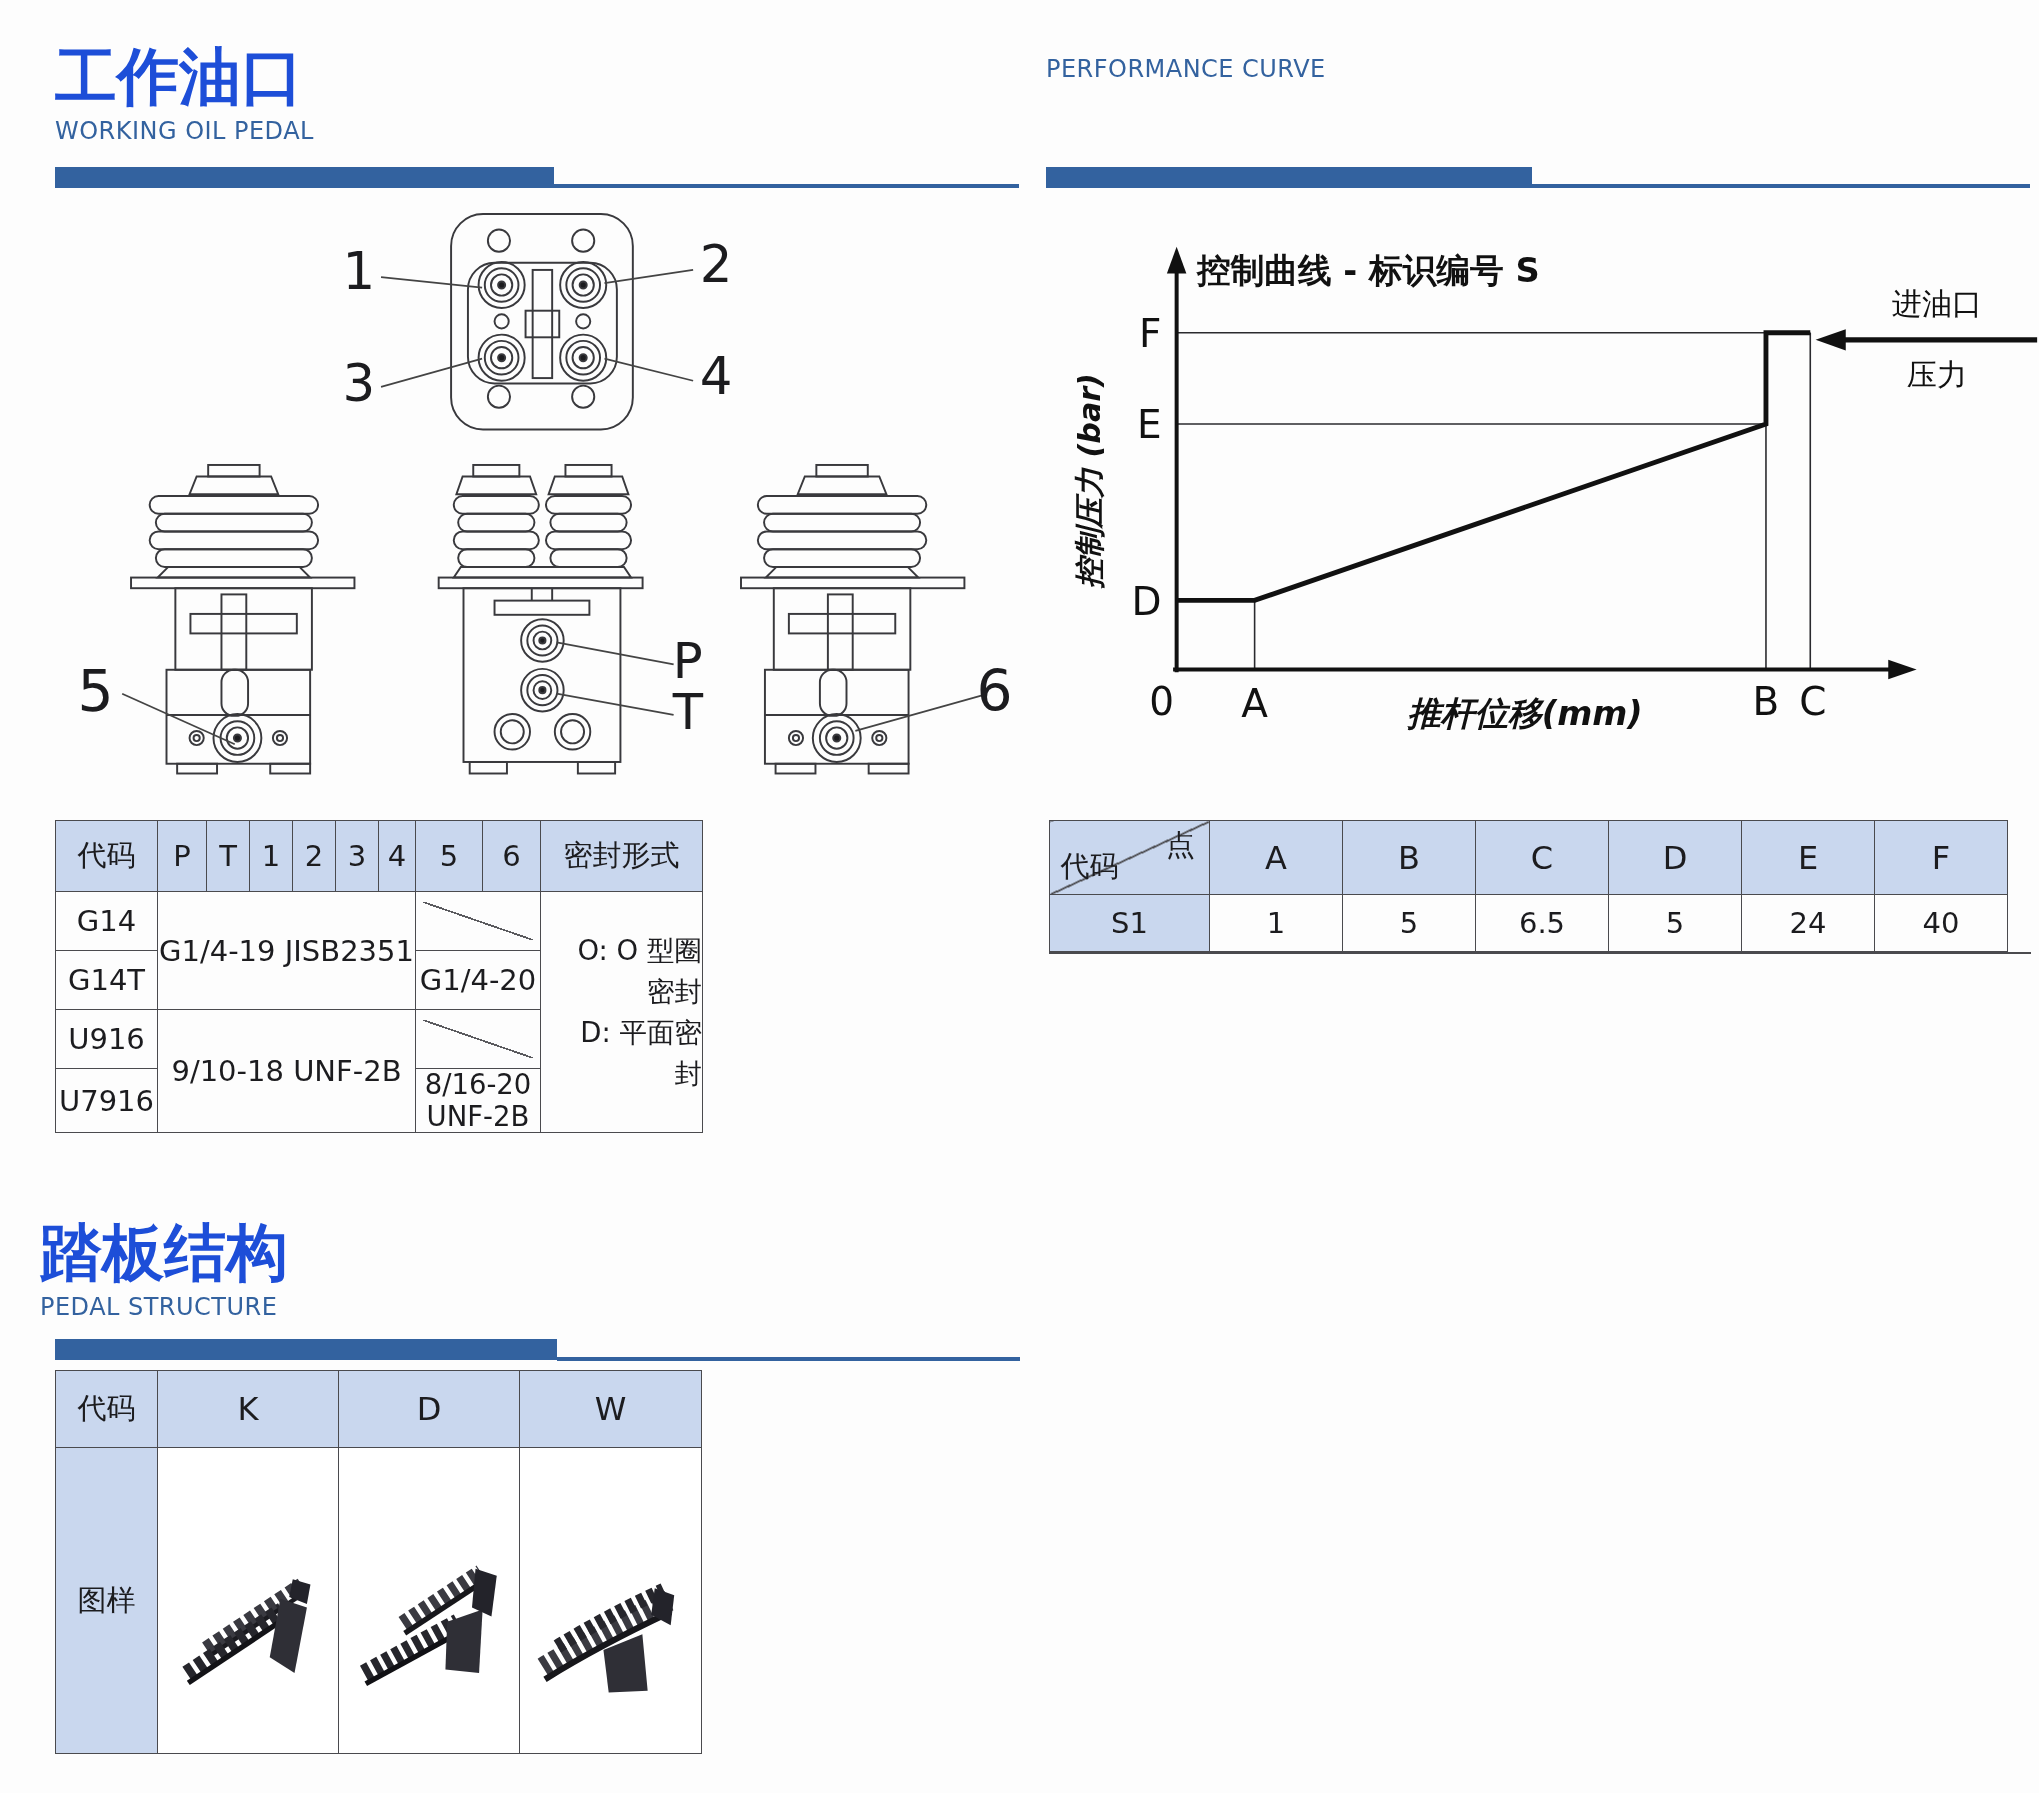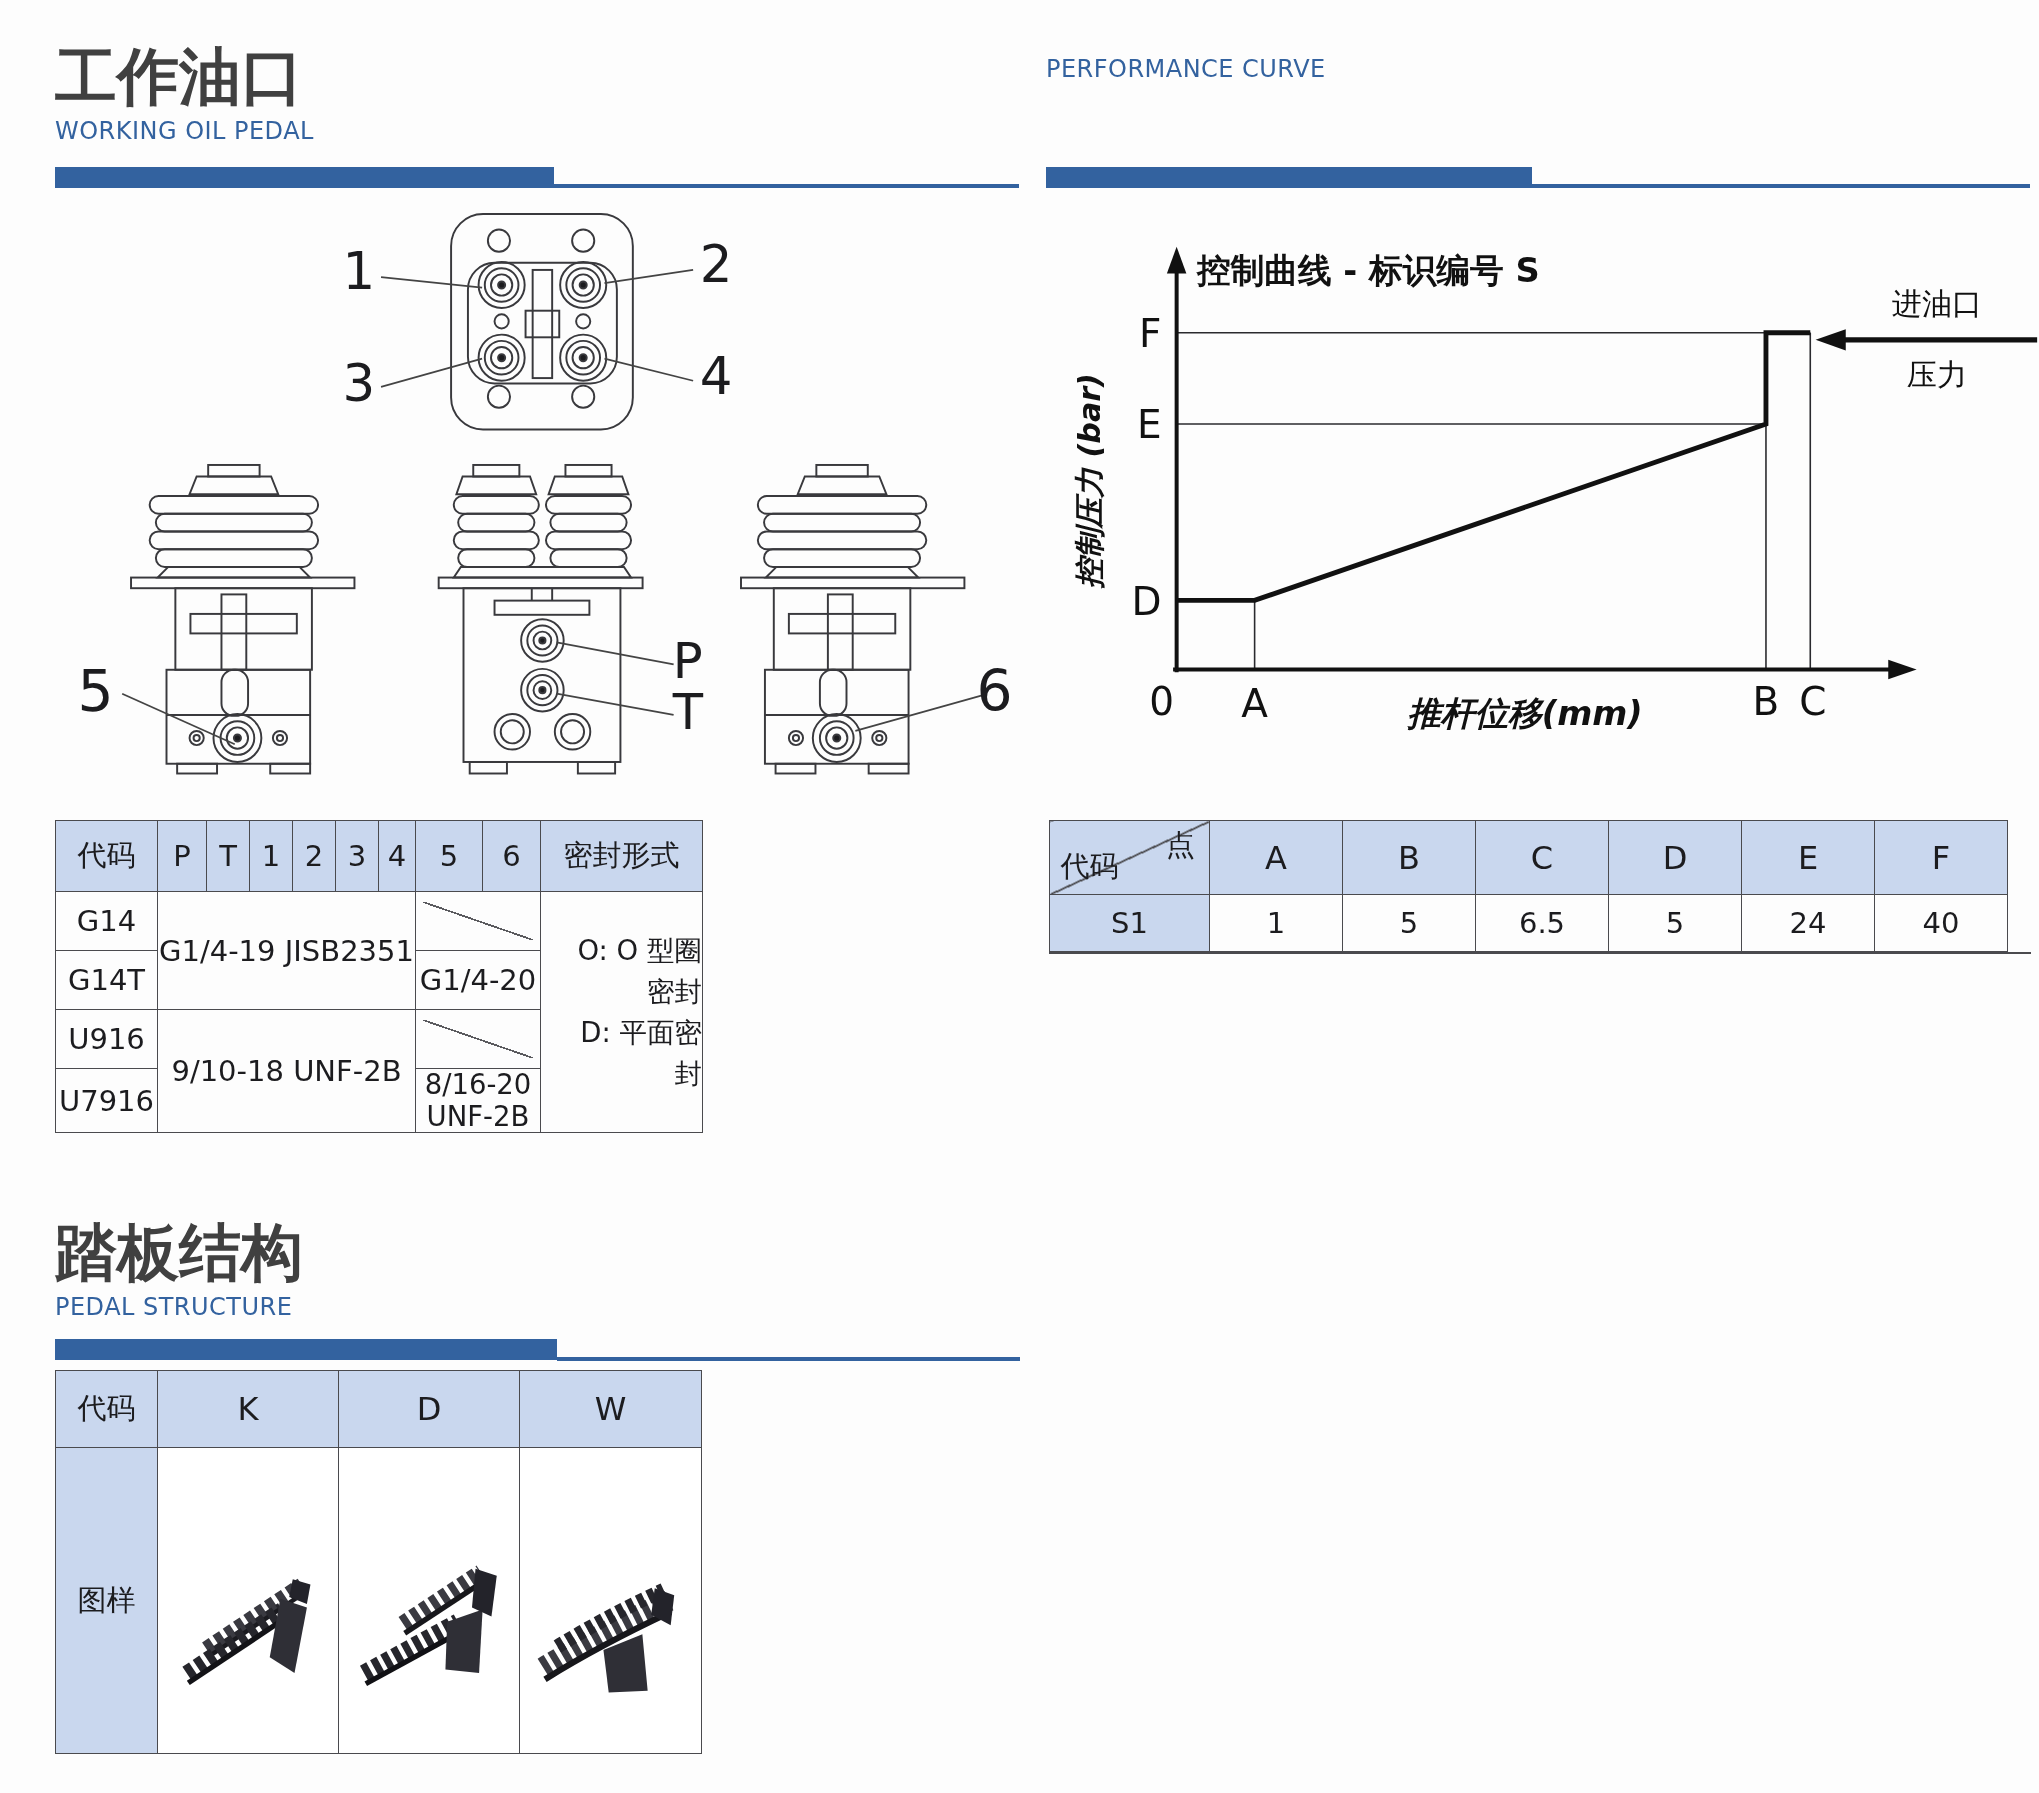--- a/index.html
+++ b/index.html
@@ -2,21 +2,21 @@
 <html style="font-size:14px"><head>
 <meta charset="utf-8">
 <style>
   html,body{margin:0;padding:0;background:#ffffff;}
   .page{
     position:relative;width:2039px;height:1794px;background:#fdfdfd;
     font-family:"DejaVu Sans","Liberation Sans",sans-serif;color:#222;overflow:hidden;
   }
   .abs{position:absolute;}
   
-  .sec-title{font-size:62px;font-weight:700;color:#404040;line-height:1;}
+  .sec-title{font-size:62px;font-weight:700;color:#1d4ed8;line-height:1;}
   .sec-title.spaced{letter-spacing:0.14em;}
   .sec-sub{font-size:24px;font-weight:500;color:#33629F;margin-top:8.9px;letter-spacing:0.02em;}
   .bar-thick{height:21px;background:#33629F;}
   .bar-thin{height:3.5px;background:#33629F;}
   
   table{border-collapse:collapse;table-layout:fixed;}
   td,th{border:1.8px solid #4a4a4e;font-weight:500;text-align:center;vertical-align:middle;
         font-size:29px;color:#1c1c1f;padding:0;}
   .hdr{background:#C9D7EE;}
   .seal-cell{text-align:right;padding-left:14px;font-size:27.5px;line-height:1.5;}
@@ -335,21 +335,21 @@
       <td>5</td>
       <td>6.5</td>
       <td>5</td>
       <td>24</td>
       <td>40</td>
     </tr>
   </tbody>
     </table>
   <div class="abs" style="left:1049px;top:952px;width:982px;height:1.8px;background:#4a4a4e;"></div>
 
-  <div class="abs" style="left:55px;top:1222px;">
+  <div class="abs" style="left:40px;top:1222px;">
     <div class="sec-title">踏板结构</div>
     <div class="sec-sub">PEDAL STRUCTURE</div>
   </div>
   <div class="abs bar-thick" style="left:55px;top:1339px;width:502px;"></div>
   <div class="abs bar-thin" style="left:557px;top:1357px;width:463px;"></div>
 
   <table class="abs" style="left:55px;top:1370px;width:645px;">
     <colgroup>
       <col style="width:102px">
         <col style="width:181px">

